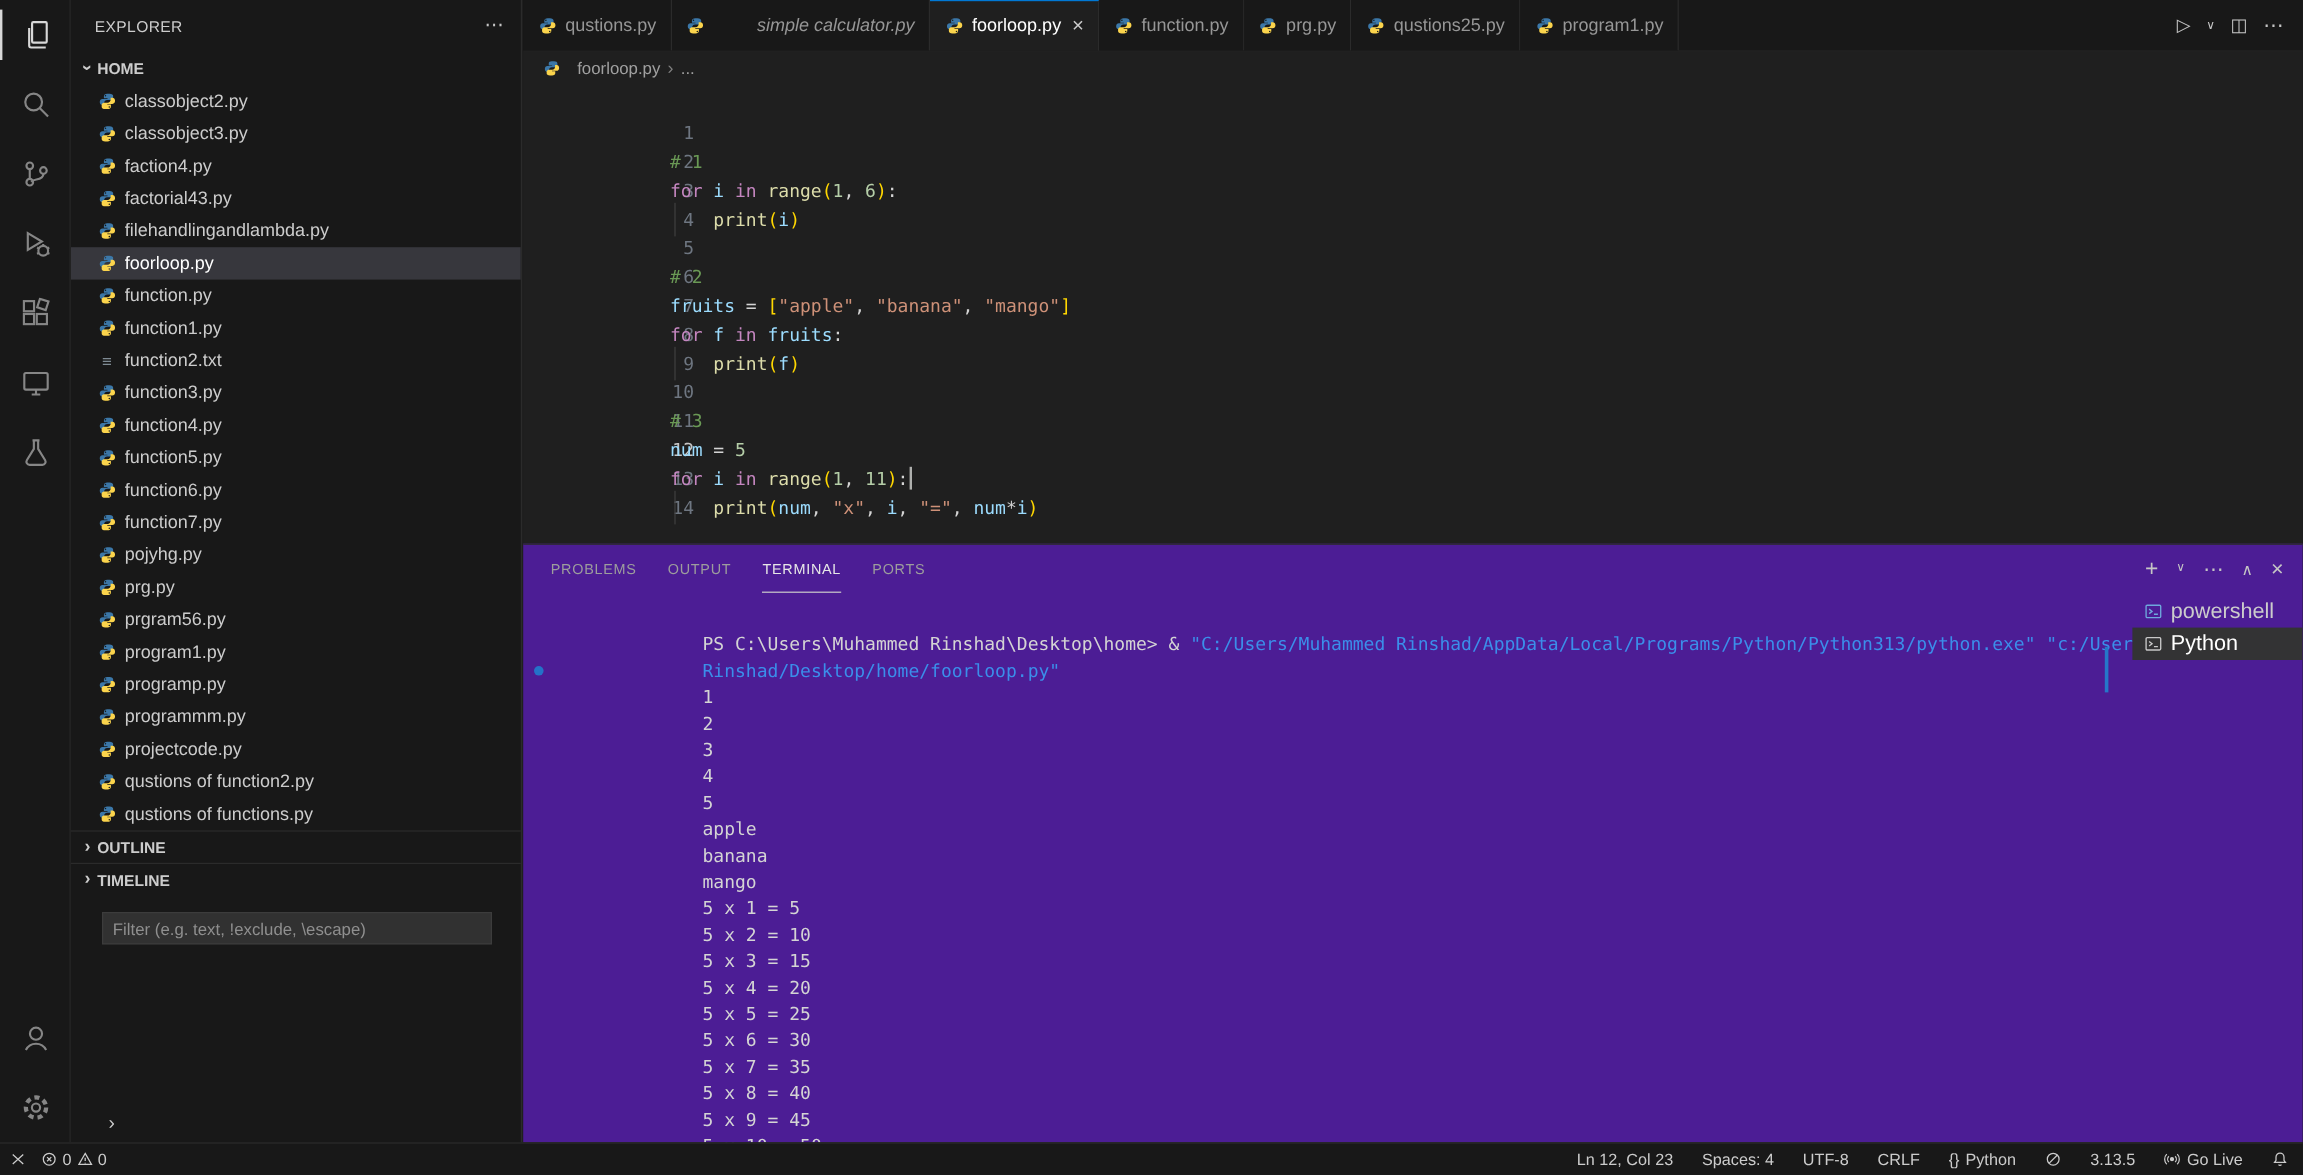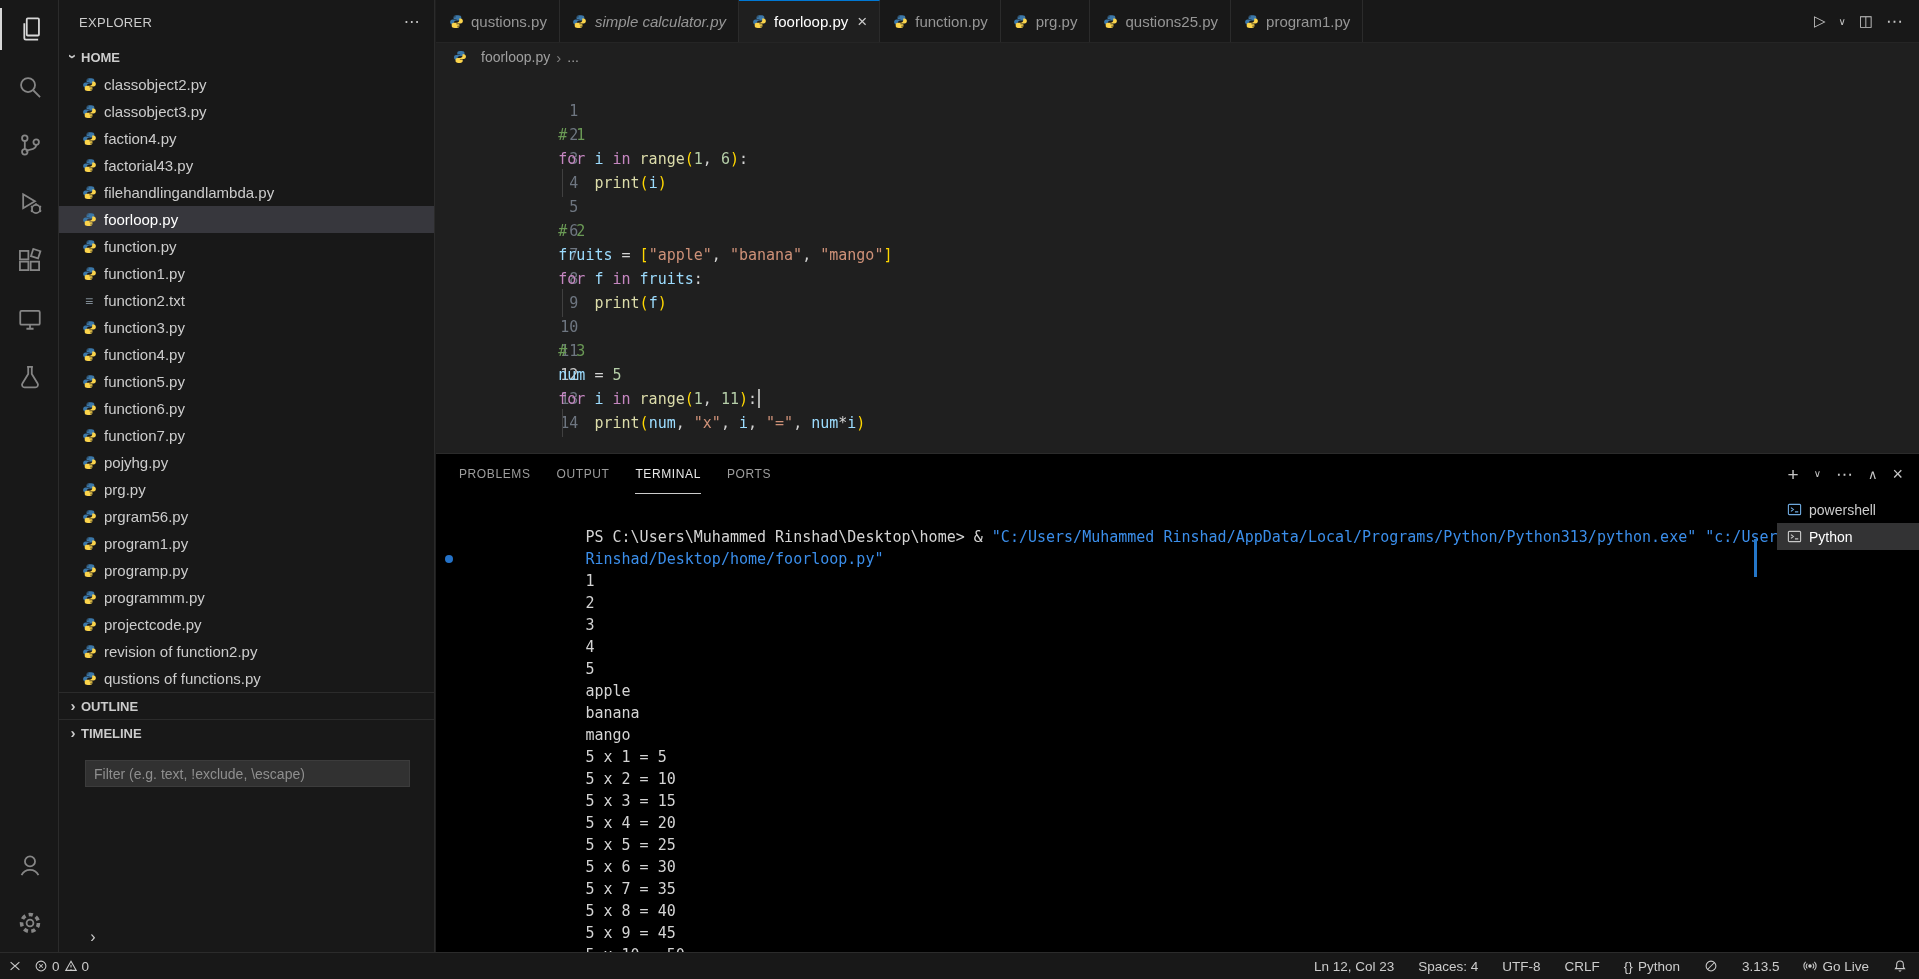--- a/index.html
+++ b/index.html
@@ -48,21 +48,21 @@
 
   
   .main { position:absolute; left:436px; top:0; right:0; bottom:27px;
     display:flex; flex-direction:column; background:#1f1f1f; }
   .tabbar { height:43px; background:#181818; display:flex; align-items:stretch;
     border-bottom:1px solid #252525; flex:none; }
   .tabs { display:flex; }
   .tab { display:flex; align-items:center; padding:0 12px; font-size:15px; color:#969696;
     background:#181818; border-right:1px solid #2b2b2b; cursor:pointer; white-space:nowrap; }
   .tab .fi { margin-right:7px; }
-  .tab.italic .tab-label { font-style:italic; }
+  .tab.italic .tab-label { font-style:italic;margin-left:36px; }
   .tab.active { background:#1f1f1f; color:#ffffff; border-top:1px solid #0078d4; }
   .tab-close { margin-left:9px; font-size:17px; color:#cccccc; line-height:1; cursor:pointer; }
   .editor-actions { margin-left:auto; display:flex; align-items:center; gap:13px;
     padding-right:16px; color:#c5c5c5; }
   .editor-actions span { cursor:pointer; }
   .ea-run { font-size:15px; }
   .ea-dd { font-size:10px; }
   .ea-split { font-size:15px; }
   .ea-more { font-size:17px; }
 
@@ -79,21 +79,21 @@
   .code-text { display:inline-block; margin-left:32px; position:relative; }
   .code-line.guide .code-text::before { content:""; position:absolute; left:4px; top:-2px;
     bottom:-2px; border-left:1px solid #404040; }
   .s-cmt{color:#6a9955} .s-kw{color:#c586c0} .s-var{color:#9cdcfe} .s-fn{color:#dcdcaa}
   .s-num{color:#b5cea8} .s-str{color:#ce9178} .s-pln{color:#d4d4d4} .s-op{color:#d4d4d4}
   .s-brk{color:#ffd700} .s-blue{color:#3b8eea}
   .cursor { display:inline-block; width:2px; height:19px; background:#aeafad;
     vertical-align:text-bottom; margin-left:1px; }
 
   
-  .panel { height:499px; flex:none; background:#000000; border-top:1px solid #2b2b2b;
+  .panel { height:499px; flex:none; background:#4c1d95; border-top:1px solid #2b2b2b;
     display:flex; flex-direction:column; }
   .panel-header { height:40px; flex:none; display:flex; align-items:center; padding:0 16px 0 23px; }
   .panel-tabs { display:flex; gap:26px; height:100%; }
   .panel-tab { display:flex; align-items:center; font-size:12px; letter-spacing:.6px;
     color:#9d9d9d; cursor:pointer; border-bottom:1px solid transparent; }
   .panel-tab.active { color:#e7e7e7; border-bottom:1px solid #cccccc; }
   .panel-actions { margin-left:auto; display:flex; align-items:center; gap:15px; color:#c5c5c5; }
   .panel-actions span { cursor:pointer; line-height:1; }
   .pa-plus { font-size:19px; }
   .pa-dd { font-size:10px; }
@@ -102,21 +102,21 @@
   .pa-close { font-size:18px; }
   .panel-body { flex:1; display:flex; position:relative; overflow:hidden; }
   .terminal { flex:1; padding:10px 0 0 23px; font-family:"DejaVu Sans Mono", monospace;
     font-size:15px; line-height:22px; overflow:hidden; position:relative; }
   .term-line { height:22px; white-space:pre; position:relative; }
   .term-line.has-dot::before { content:""; position:absolute; left:-14px; top:7px;
     width:8px; height:8px; border-radius:50%; background:#2472c8; }
   .term-decor { position:absolute; top:45px; right:20px; width:3px; height:38px; background:#2577c9; }
   .term-side { width:142px; flex:none; padding-top:2px; }
   .term-row { height:27px; display:flex; align-items:center; padding-left:10px; gap:7px;
-    font-size:14px; color:#cccccc; cursor:pointer; }
+    font-size:18px; color:#cccccc; cursor:pointer; }
   .term-row.active { background:#333334; color:#ffffff; }
   .term-row svg { width:15px; height:15px; fill:none; stroke-width:1.2; }
   .ti-ps { stroke:#6ea8dc; }
   .ti-py { stroke:#c8c8c8; }
 
   
   .statusbar { position:absolute; left:0; right:0; bottom:0; height:27px; background:#181818;
     border-top:1px solid #2b2b2b; display:flex; align-items:center; font-size:13.5px;
     color:#cccccc; padding:0 12px 0 8px; }
   .sb-left { display:flex; align-items:center; gap:12px; }
@@ -433,21 +433,21 @@
         </div>
 
         <div class="file-item">
           <span class="fi">
             <svg viewBox="0 0 16 16">
               <path fill="#3b77a8" d="M7.9 1.2c-1.9 0-3 .8-3 2.1v1.9h3.2v.6H3.6c-1.4 0-2.4 1-2.4 2.7 0 1.6 1 2.7 2.4 2.7h1.5V9.4c0-1.4 1.2-2.6 2.7-2.6h3.2c1.2 0 2.1-.9 2.1-2.1V3.3c0-1.3-1.1-2.1-3.2-2.1zm-1.6 1.1c.4 0 .7.3.7.7s-.3.7-.7.7-.7-.3-.7-.7.3-.7.7-.7z"></path>
               <path fill="#fbd44c" d="M8.1 14.8c1.9 0 3-.8 3-2.1v-1.9H7.9v-.6h4.5c1.4 0 2.4-1 2.4-2.7 0-1.6-1-2.7-2.4-2.7h-1.5v1.8c0 1.4-1.2 2.6-2.7 2.6H5c-1.2 0-2.1.9-2.1 2.1v1.4c0 1.3 1.1 2.1 3.2 2.1zm1.6-1.1c-.4 0-.7-.3-.7-.7s.3-.7.7-.7.7.3.7.7-.3.7-.7.7z"></path>
             </svg>
           </span>
 
-          <span>revision of function2.py</span>
+          <span>qustions of function2.py</span>
         </div>
 
         <div class="file-item">
           <span class="fi">
             <svg viewBox="0 0 16 16">
               <path fill="#3b77a8" d="M7.9 1.2c-1.9 0-3 .8-3 2.1v1.9h3.2v.6H3.6c-1.4 0-2.4 1-2.4 2.7 0 1.6 1 2.7 2.4 2.7h1.5V9.4c0-1.4 1.2-2.6 2.7-2.6h3.2c1.2 0 2.1-.9 2.1-2.1V3.3c0-1.3-1.1-2.1-3.2-2.1zm-1.6 1.1c.4 0 .7.3.7.7s-.3.7-.7.7-.7-.3-.7-.7.3-.7.7-.7z"></path>
               <path fill="#fbd44c" d="M8.1 14.8c1.9 0 3-.8 3-2.1v-1.9H7.9v-.6h4.5c1.4 0 2.4-1 2.4-2.7 0-1.6-1-2.7-2.4-2.7h-1.5v1.8c0 1.4-1.2 2.6-2.7 2.6H5c-1.2 0-2.1.9-2.1 2.1v1.4c0 1.3 1.1 2.1 3.2 2.1zm1.6-1.1c-.4 0-.7-.3-.7-.7s.3-.7.7-.7.7.3.7.7-.3.7-.7.7z"></path>
             </svg>
           </span>
 

